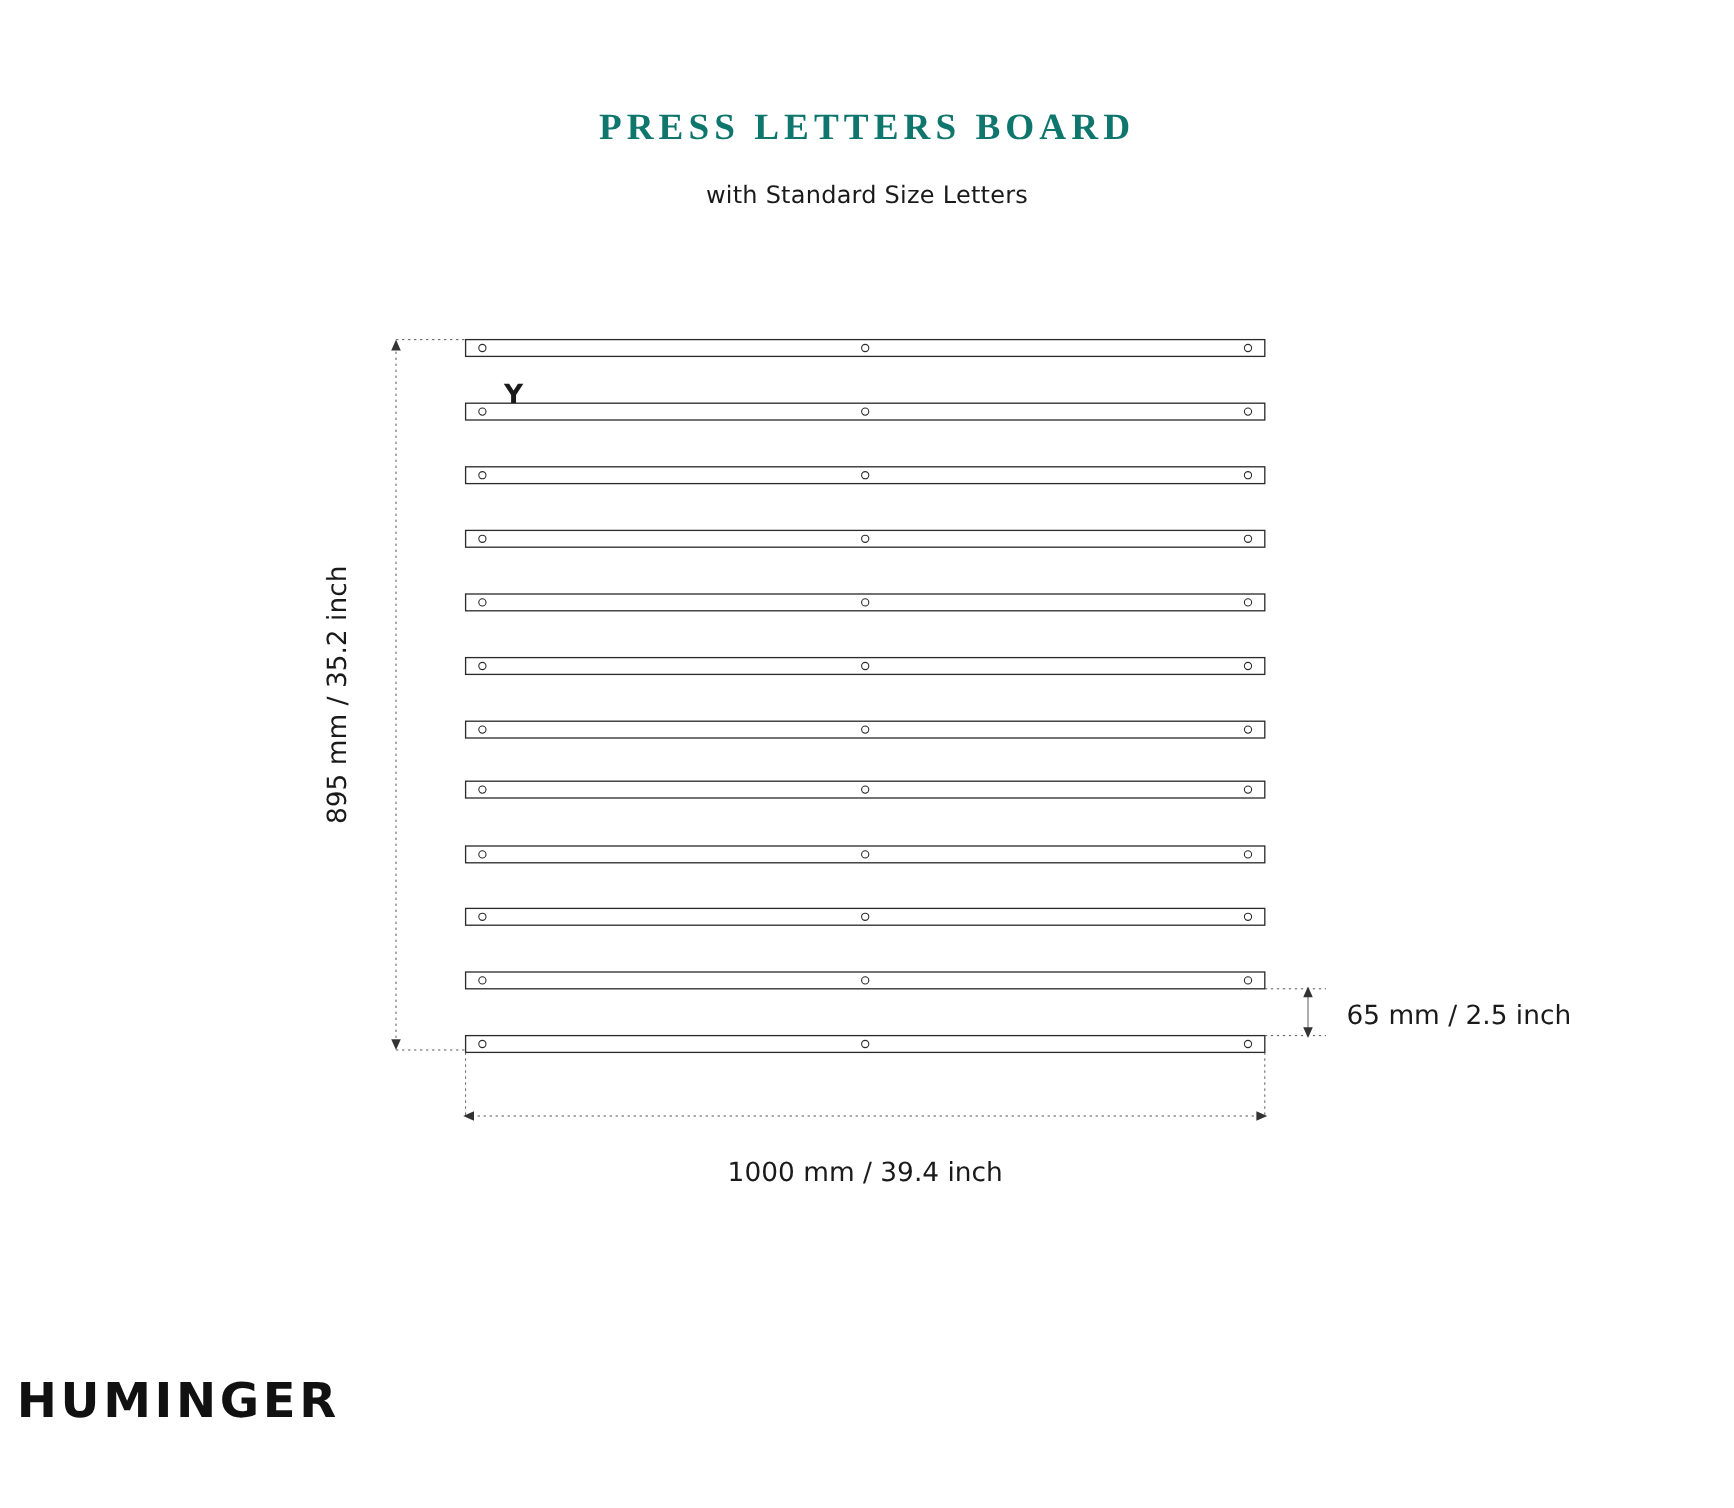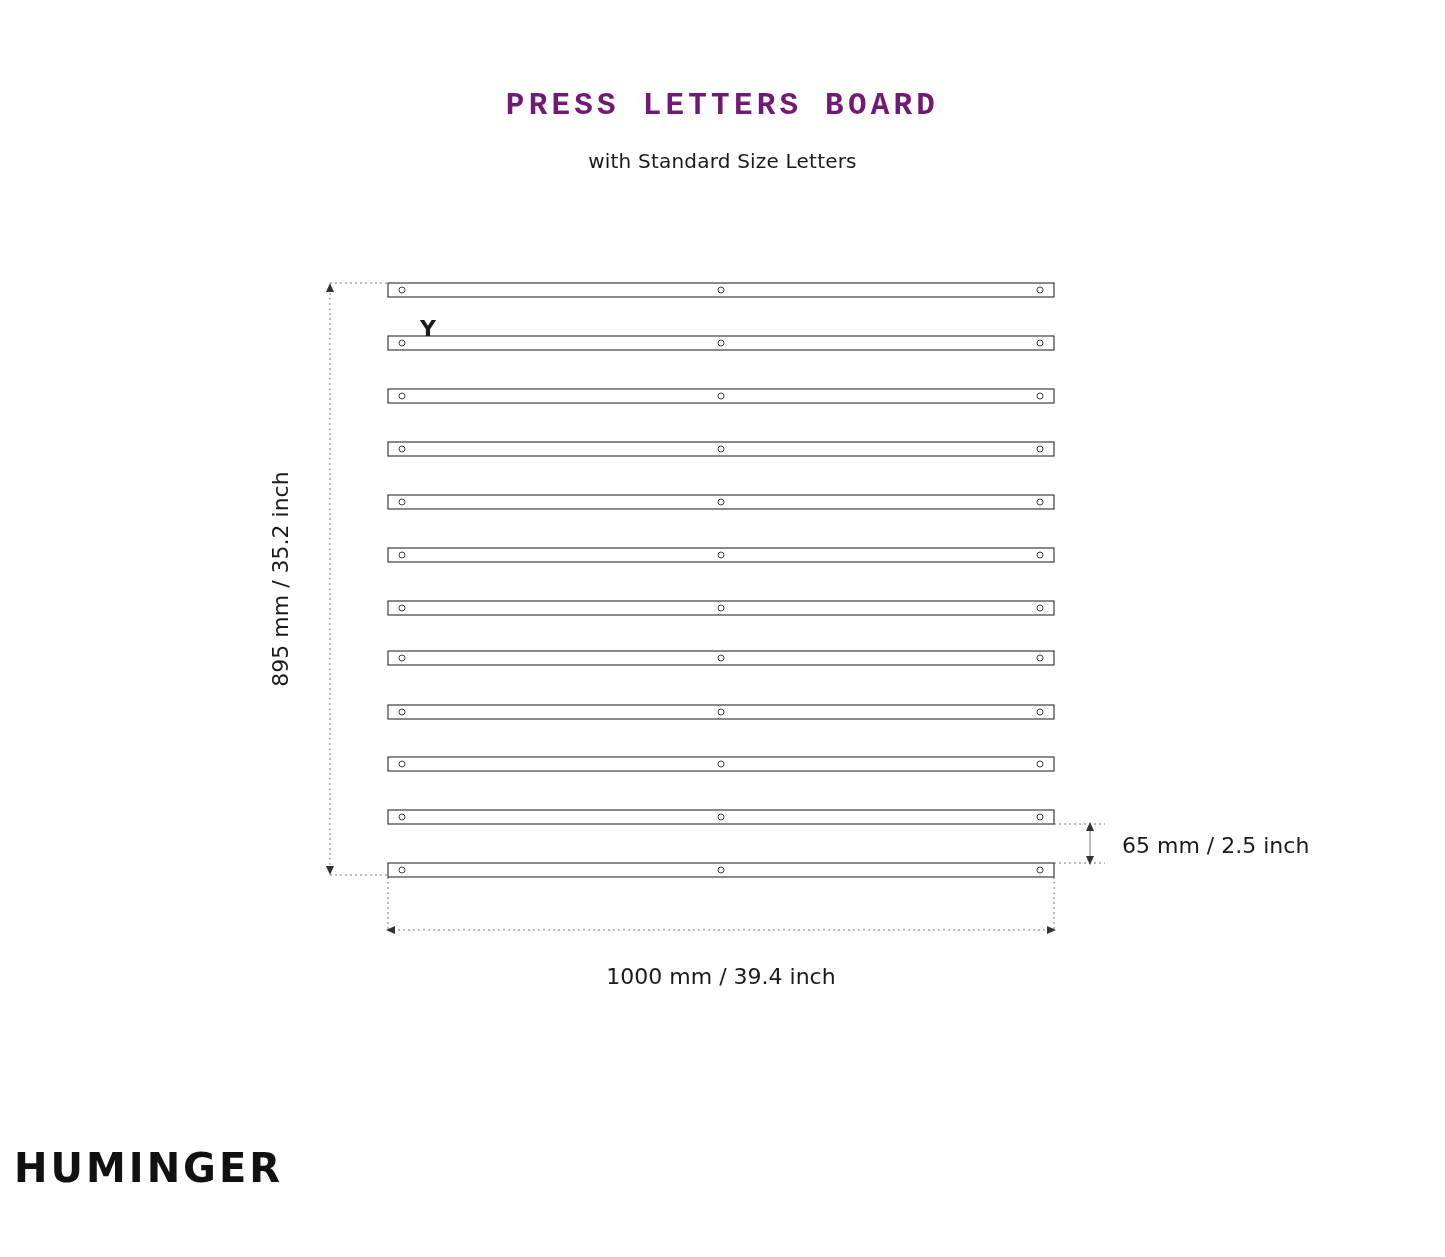--- a/index.html
+++ b/index.html
@@ -23,22 +23,22 @@
     left: 0;
     width: 1445px;
     text-align: center;
   }
   .title {
     margin: 0;
     padding-top: 88px;
     font-size: 31px;
     font-weight: 700;
     letter-spacing: 4.2px;
-    color: #701a75;
-    font-family: Liberation Mono, monospace;
+    color: #0f766e;
+    font-family: Liberation Serif, serif;
   }
   .subtitle {
     margin: 0;
     padding-top: 26px;
     font-size: 20px;
     font-weight: 400;
     letter-spacing: 0.2px;
     color: #1a1a1a;
   }
 

